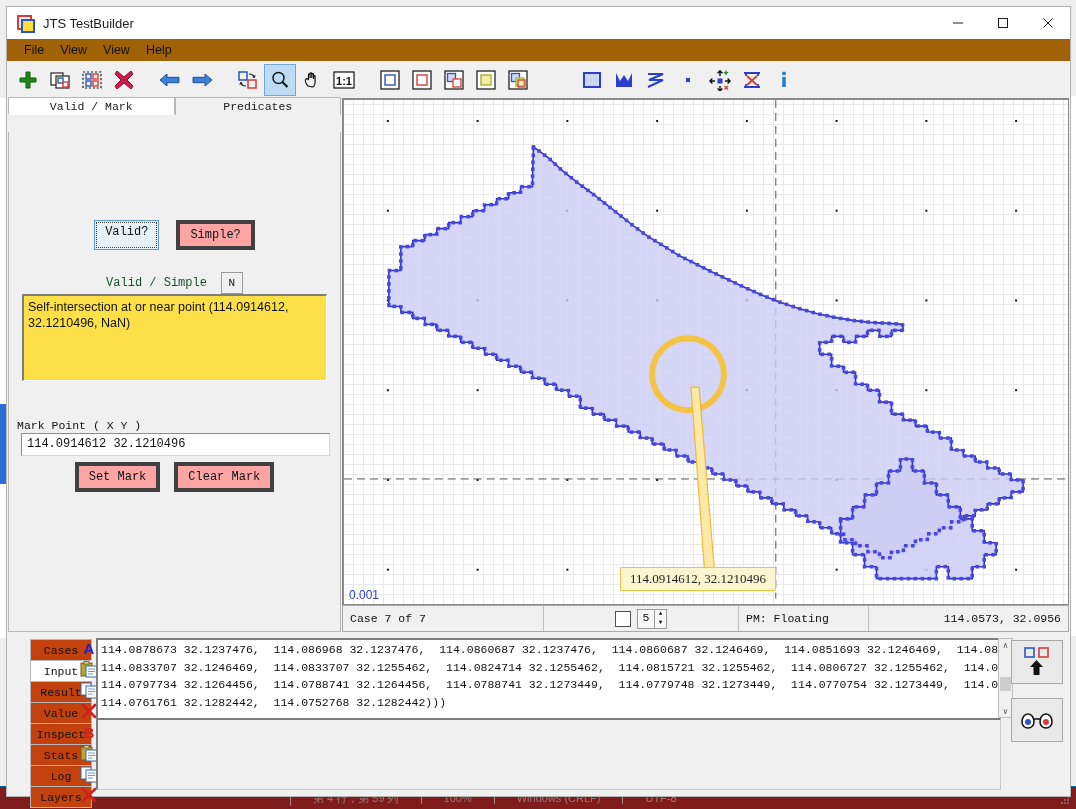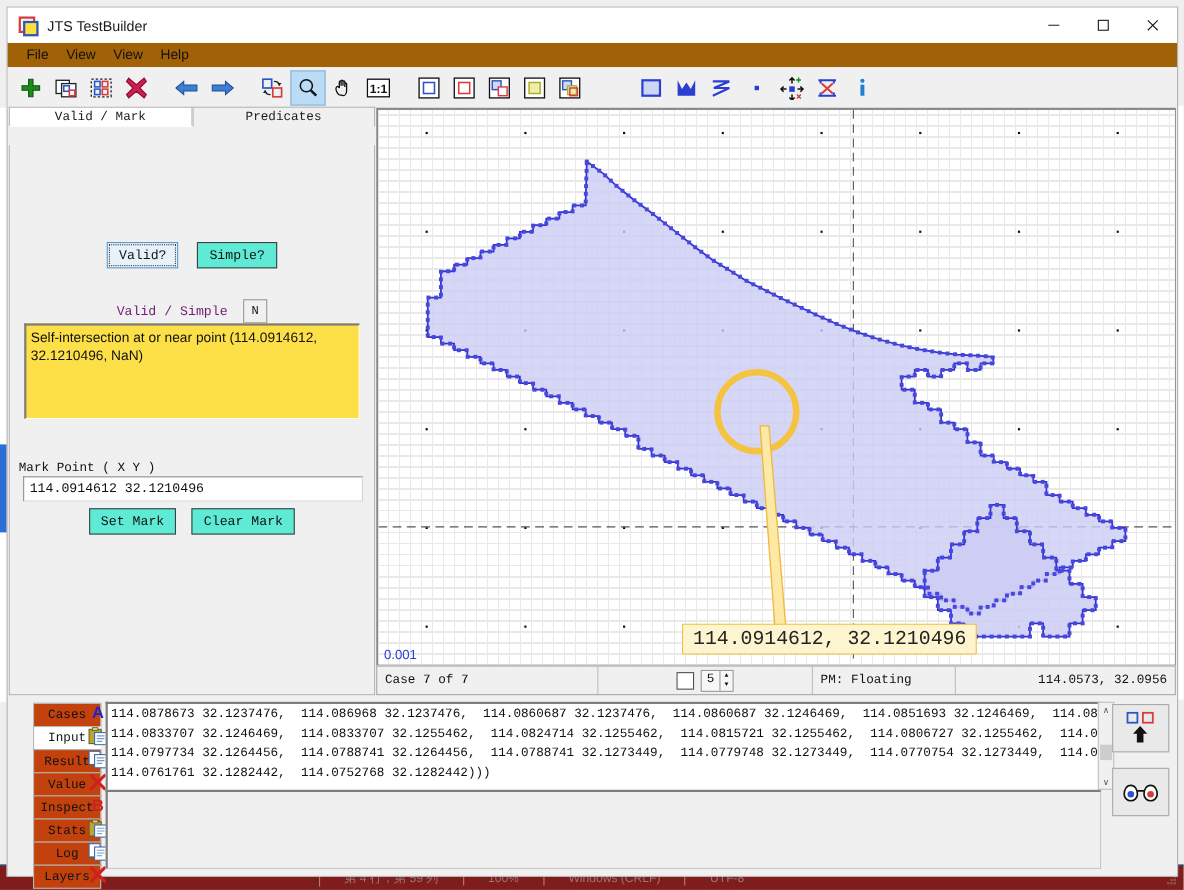--- a/index.html
+++ b/index.html
@@ -60,27 +60,27 @@
 
   
   .tabrow{display:flex;height:17px;}
   .tab{flex:1;background:#f0f0f0;border:1px solid #b7b7b7;border-bottom:none;
        display:flex;align-items:center;justify-content:center;
        font-family:"Liberation Mono",monospace;font-size:11.5px;color:#1a1a1a;cursor:default;}
   .tabrow2{display:flex;height:18px;position:relative;top:-1px;}
   .tab.active{background:#ffffff;border-bottom:1px solid #fff;}
   .panelbody{position:absolute;left:0;right:0;top:34px;bottom:0;background:#f0f0f0;border:1px solid #b7b7b7;border-top:none;}
 
-  .btn{font-family:"Liberation Mono",monospace;font-size:12px;background:#5eead4;
-       border:1px solid #404040;padding:4px 10px;color:#111;cursor:default;}
+  .btn{font-family:"Liberation Mono",monospace;font-size:12px;background:#fca5a5;
+       border:4px solid #404040;padding:4px 10px;color:#111;cursor:default;}
   .btn.focus{background:#e7f1fa;border:1px solid #5a9ad0;outline:1px dotted #3d3d3d;outline-offset:-3px;}
 
   #validRow{position:absolute;left:0;right:0;top:88px;display:flex;justify-content:center;gap:17px;}
   #vsRow{position:absolute;left:0;right:0;top:140px;display:flex;justify-content:center;align-items:center;gap:14px;}
-  #vsLabel{font-family:"Liberation Mono",monospace;font-size:12px;color:#701a75;}
+  #vsLabel{font-family:"Liberation Mono",monospace;font-size:12px;color:#14532d;}
   #vsBox{width:20px;height:20px;border:1px solid #9a9a9a;background:#f0f0f0;display:flex;
     align-items:center;justify-content:center;font-family:"Liberation Mono",monospace;font-size:11px;color:#111;}
   #errbox{position:absolute;left:13px;right:13px;top:162px;height:78px;background:#fde047;
     border-top:2px solid #7d7d7d;border-left:2px solid #7d7d7d;border-right:1px solid #fff;border-bottom:1px solid #fff;
     padding:3px 4px;font-family:"Liberation Sans",sans-serif;font-size:12.5px;color:#111;line-height:16px;overflow:hidden;}
   #markLabel{position:absolute;left:8px;top:287px;font-family:"Liberation Mono",monospace;font-size:11.5px;color:#111;}
   #markInput{position:absolute;left:12px;right:10px;top:301px;height:19px;background:#fff;
      border-top:1px solid #8d8d8d;border-left:1px solid #8d8d8d;border-right:1px solid #d6d6d6;border-bottom:1px solid #d6d6d6;
      font-family:"Liberation Mono",monospace;font-size:12px;color:#111;padding:1px 5px;line-height:19px;}
   #markBtns{position:absolute;left:0;right:0;top:330px;display:flex;justify-content:center;gap:14px;}
@@ -862,21 +862,21 @@
               <rect x="496.2" y="441.2" width="3.6" height="3.6"></rect>
               <rect x="496.2" y="434.2" width="3.6" height="3.6"></rect>
               <rect x="496.2" y="427.2" width="3.6" height="3.6"></rect>
               <rect x="496.2" y="420.2" width="3.6" height="3.6"></rect>
             </g>
             <circle cx="345" cy="275" r="36" fill="none" stroke="#f5c342" stroke-width="6"></circle>
             <path d="M348 288 L362 478 L372 478 L356 288 Z" fill="#fde9a6" stroke="#f0b83c" stroke-width="1.2"></path>
           </svg>
 
         <div style="position:absolute;left:276px;top:467px;background:#fdf4d0;border:1px solid #f0c040;
-                    padding:3px 9px;font-family:Liberation Mono, monospace;font-size:18px;color:#222;border-radius:1px;">114.0914612, 32.1210496</div>
+                    padding:3px 9px;font-family:Liberation Serif, serif;font-size:13px;color:#222;border-radius:1px;">114.0914612, 32.1210496</div>
 
         <div id="scalelabel">0.001</div>
       </div>
 
       <div id="mapstatus">
         <div class="cell c1">Case 7 of 7</div>
         <div class="cell c2">
           <div class="chk"></div>
           <div class="spin">
             <div class="val">5</div>

